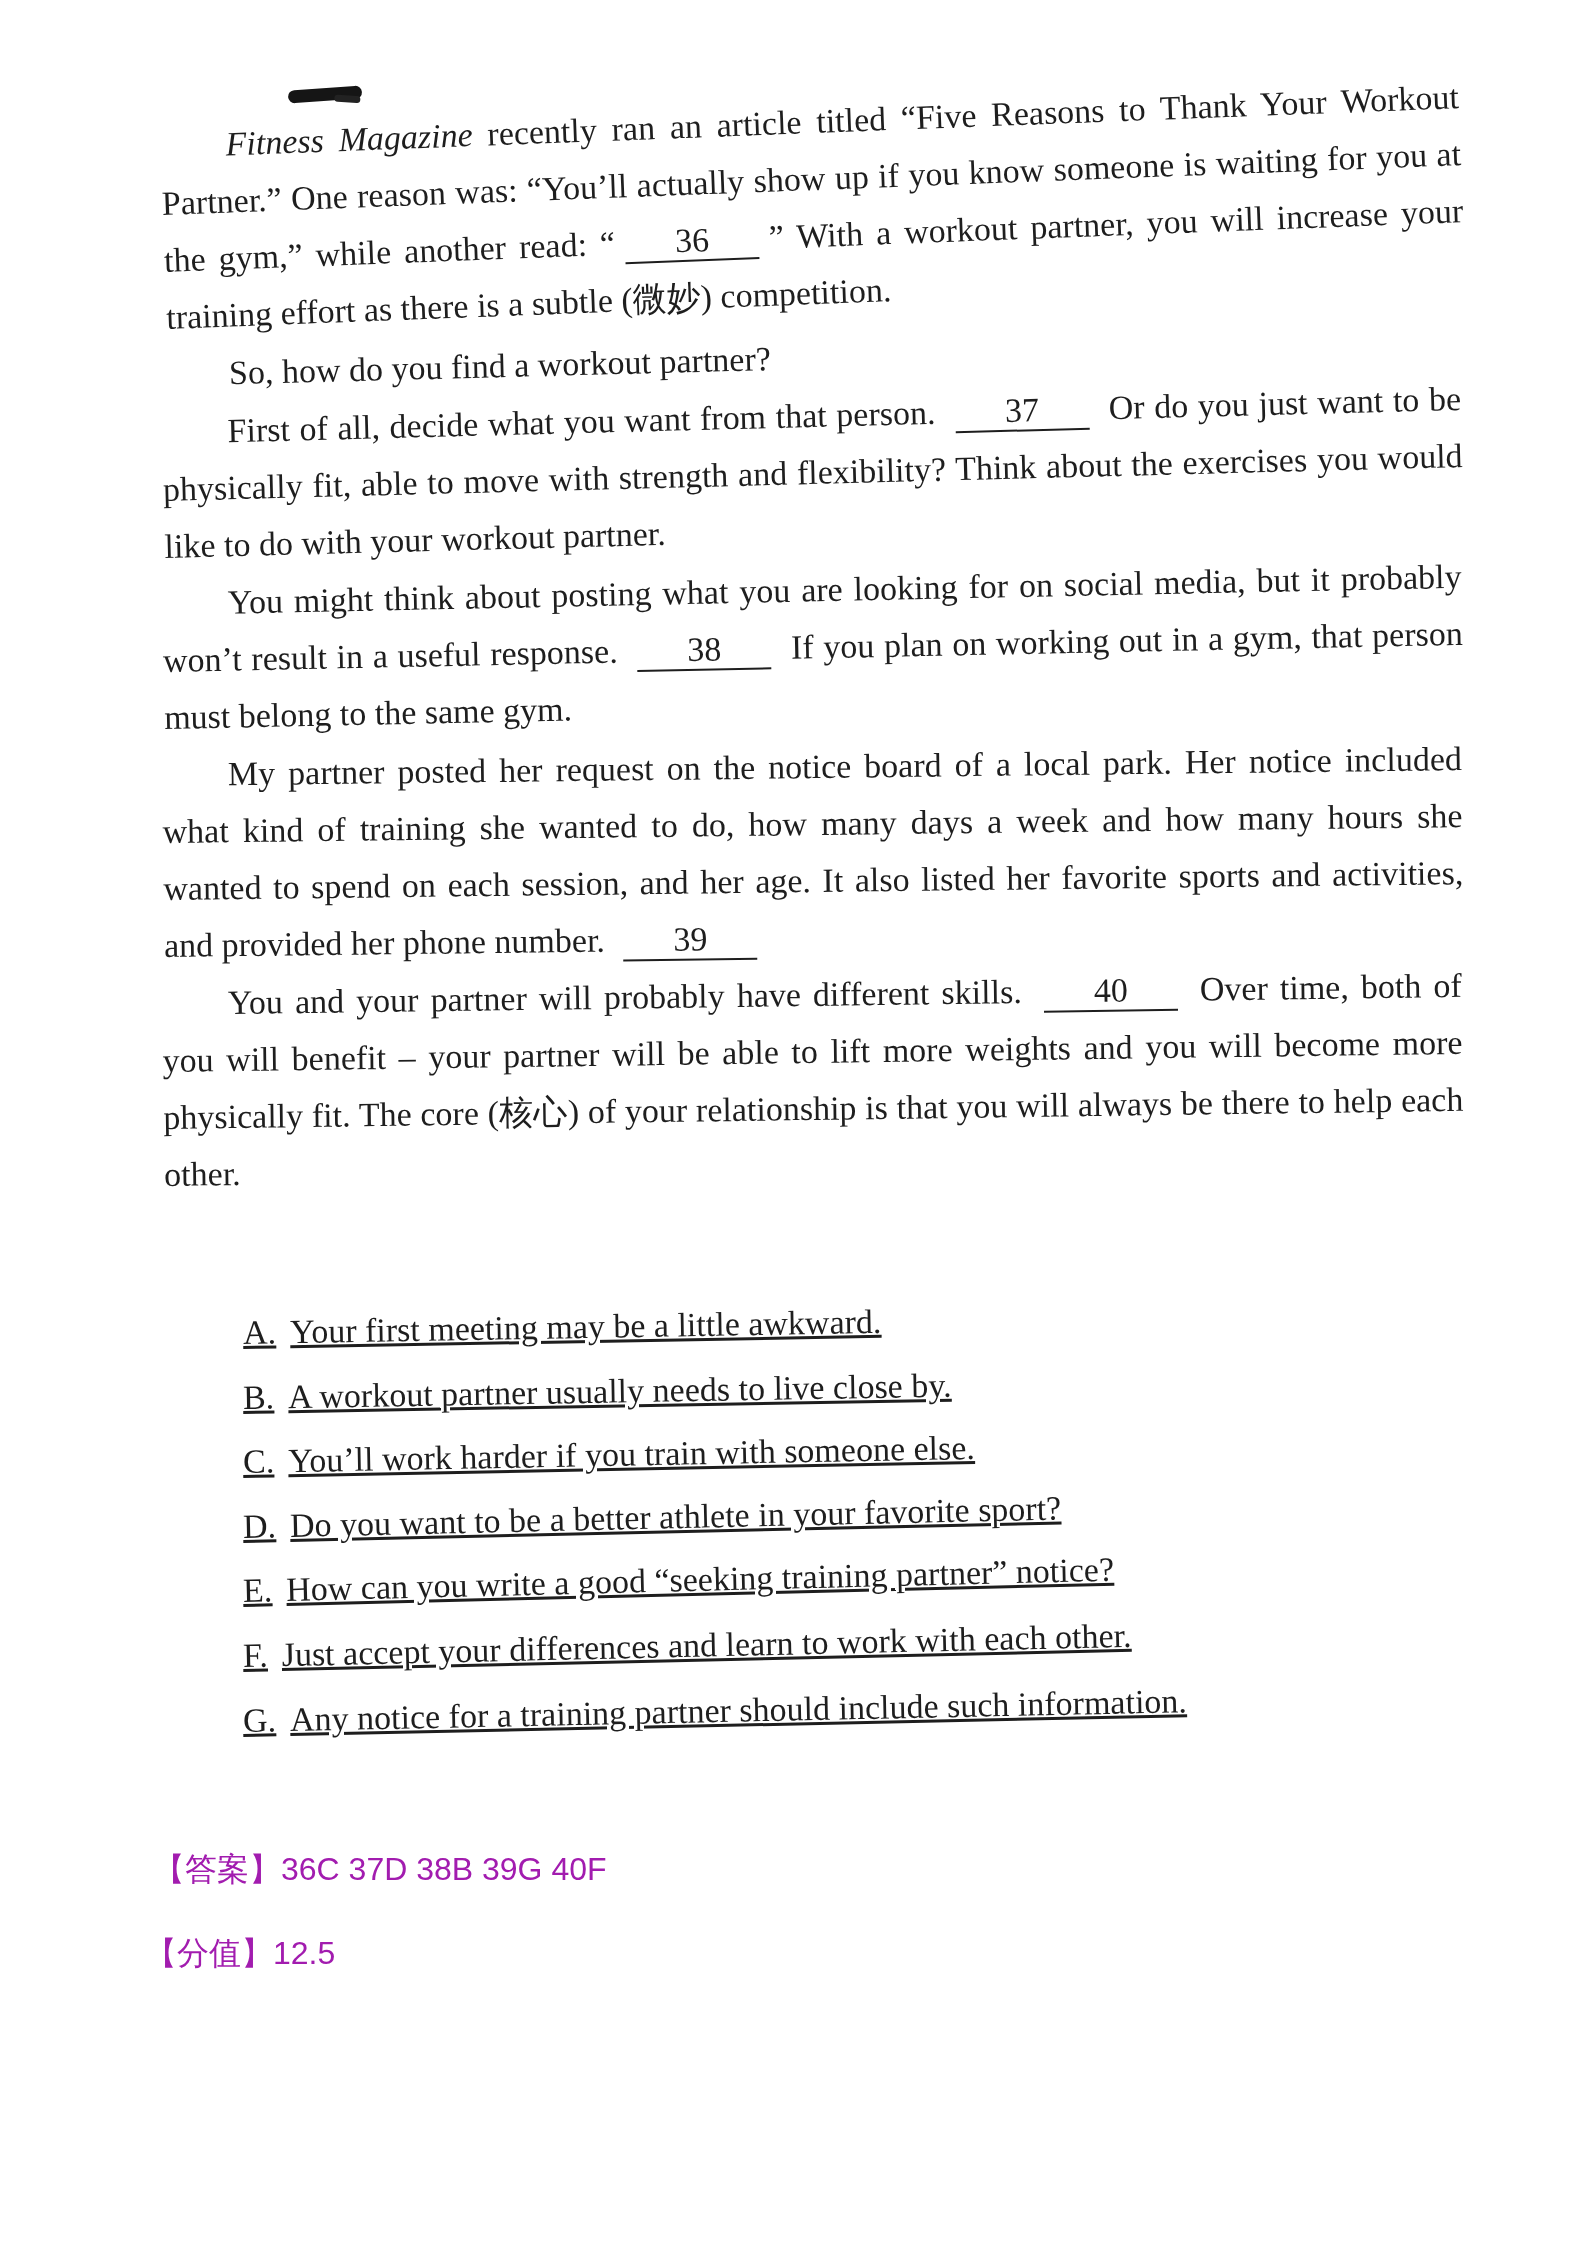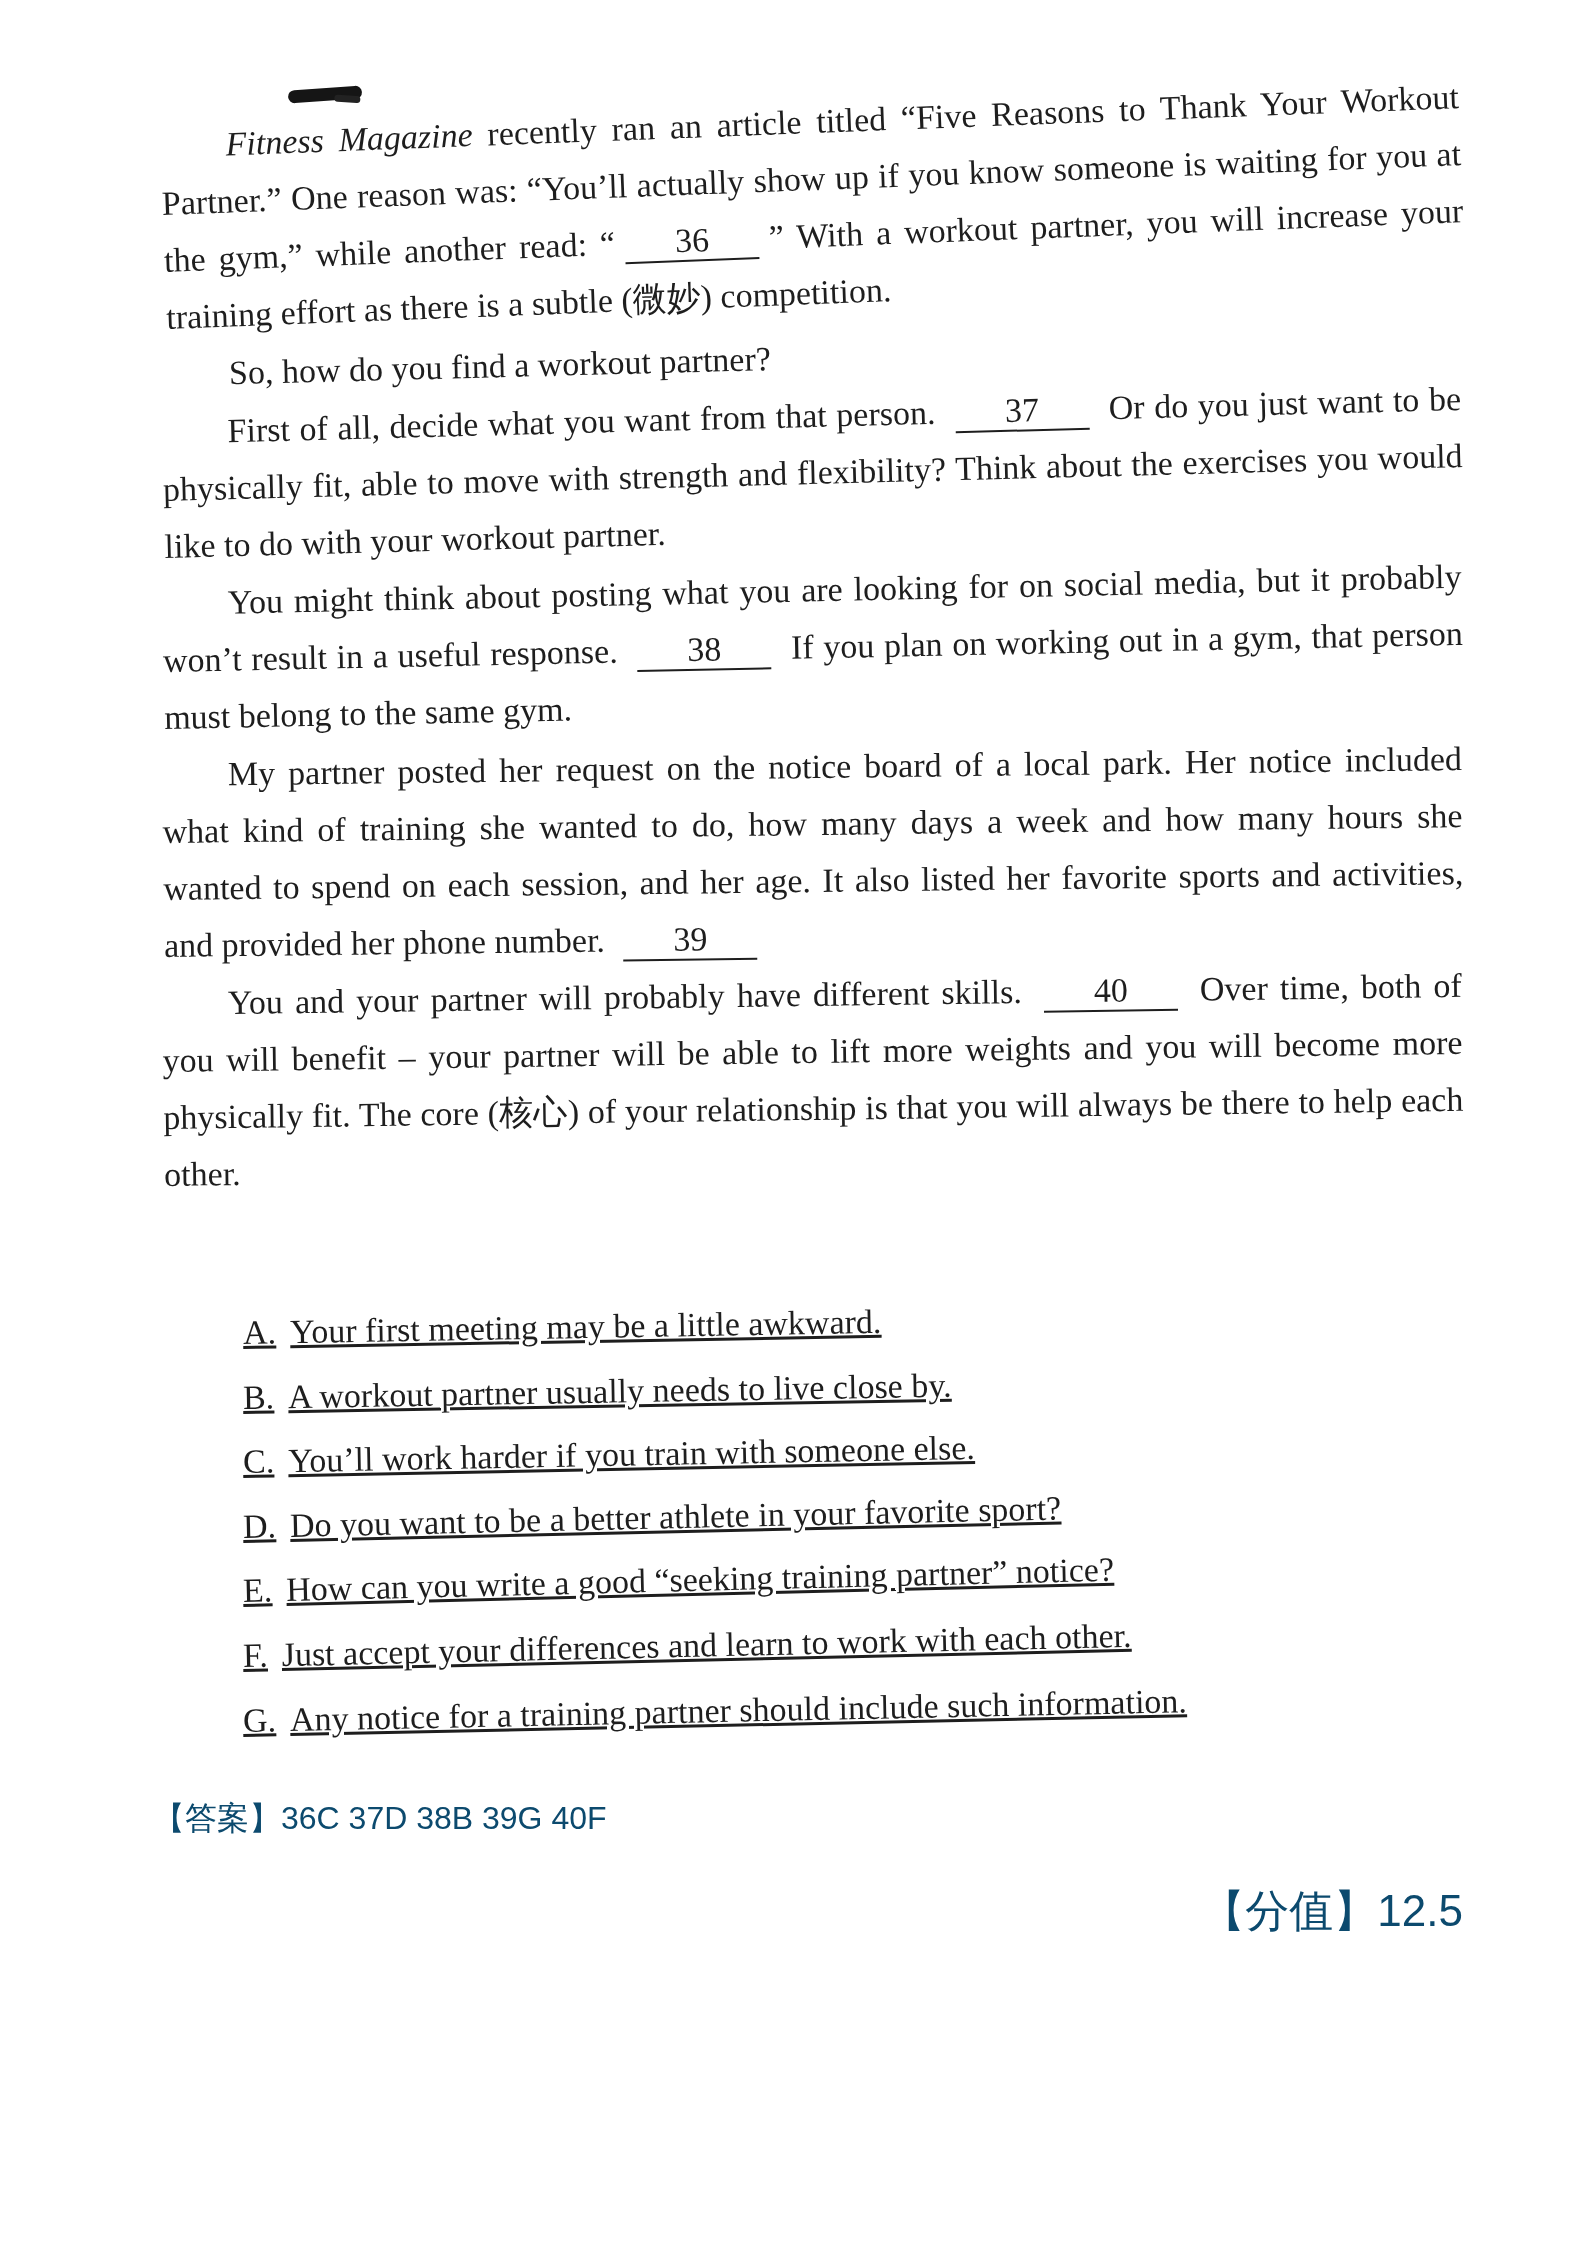--- a/index.html
+++ b/index.html
@@ -65,35 +65,34 @@
   }
   .option{
     margin:0;
     font-size:34px;
     line-height:1.9;
     transform-origin:0 50%;
     white-space:nowrap;
   }
   .opt-label{margin-right:14px;}
   .answers{
-    margin-top:45px;
+    margin-top:96px;
     margin-left:-10px;
     font-family:"Liberation Sans", sans-serif;
-    color:#0c4a6e;
+    color:#a21caf;
   }
   .answer-line{
     margin:0;
     font-size:32px;
     line-height:1.3;
   }
   .score-line{
     margin:42px 0 0 -8px;
-    font-size:44px;
+    font-size:32px;
     line-height:1.3;
-    text-align:right;
   }
 </style>
 </head>
 <body>
 
 <div class="page">
 
   <div class="scan-mark"></div>
 
   <div class="content">

